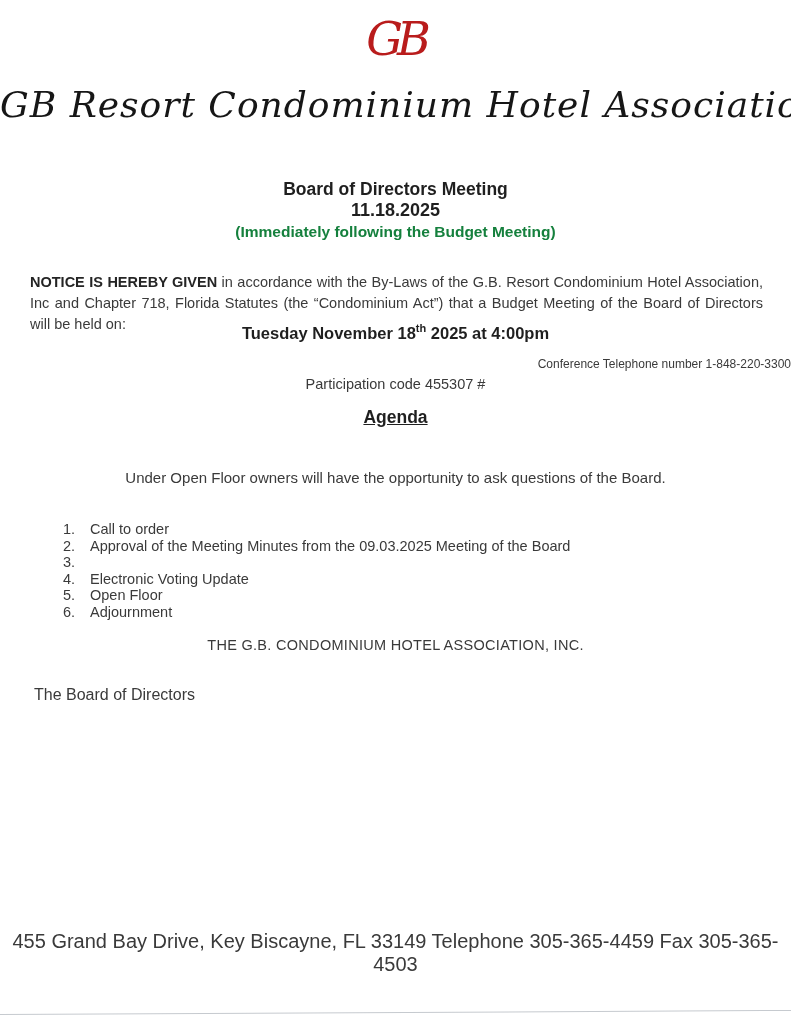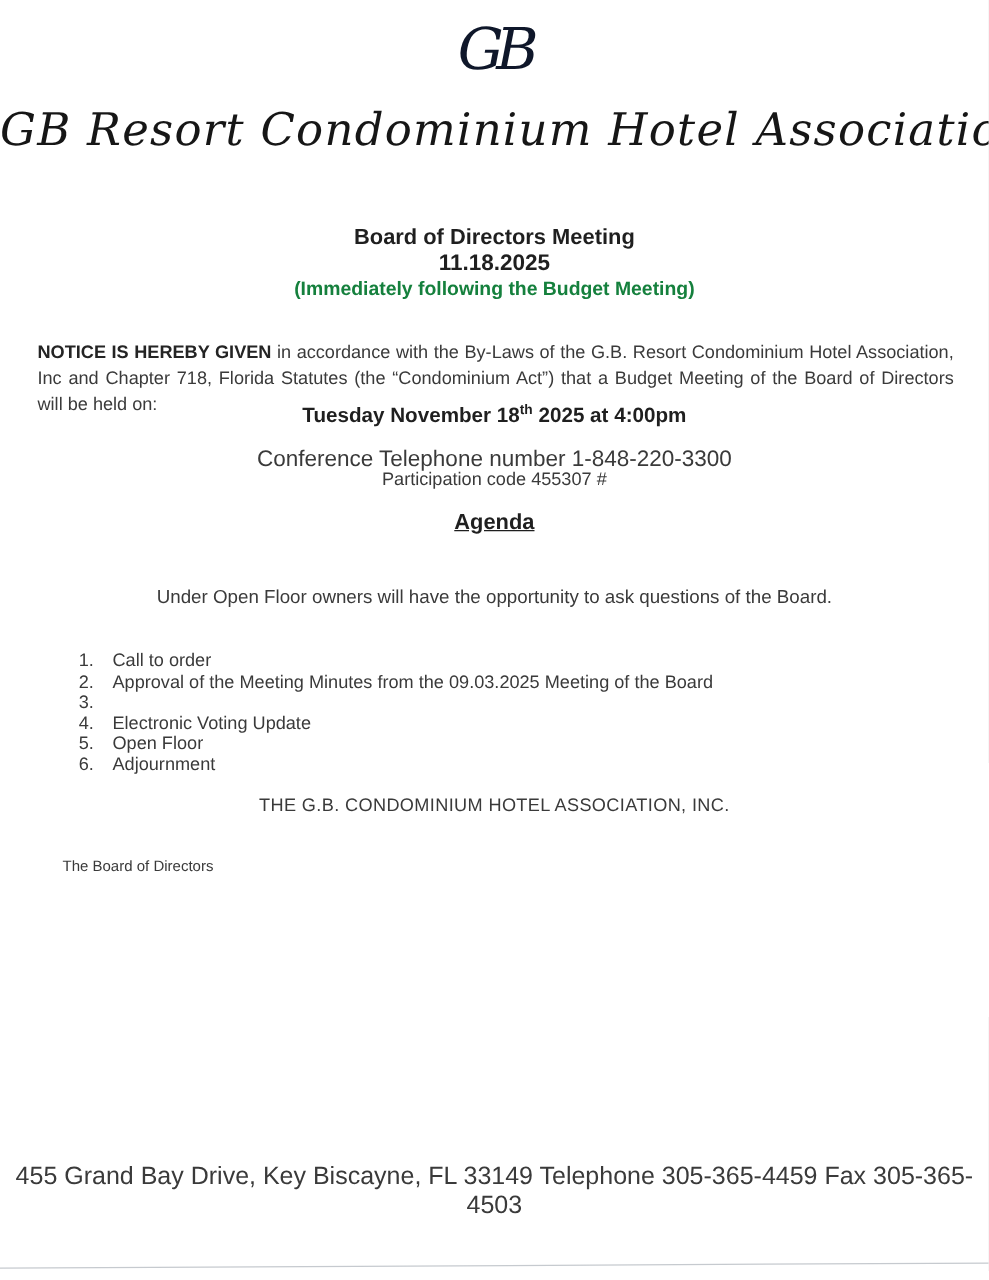--- a/index.html
+++ b/index.html
@@ -19,21 +19,21 @@
   }
   .abs { position: absolute; left: 0; right: 0; }
   .center { text-align: center; }
 
   .logo {
     top: 12px;
     font-family: "DejaVu Serif", serif;
     font-style: italic;
     font-size: 46px;
     letter-spacing: -6px;
-    color: #0f172a;
+    color: #b91c1c;
   }
   .org-title {
     top: 84px;
     font-family: "DejaVu Serif", serif;
     font-style: italic;
     font-size: 36px;
     letter-spacing: 1px;
     color: #161616;
     white-space: nowrap;
   }
@@ -47,21 +47,21 @@
     font-size: 14.5px;
     line-height: 21px;
     text-align: justify;
     color: #3a3a3a;
   }
   .notice .lead { font-weight: bold; color: #242424; }
 
   .when { top: 322px; font-size: 16.5px; font-weight: bold; color: #1f1f1f; }
   .when sup { font-size: 11px; }
 
-  .conf-phone { top: 357px; font-size: 18px; }
+  .conf-phone { top: 357px; font-size: 12px; text-align: right; }
   .conf-code  { top: 376px; font-size: 14.5px; }
 
   .agenda-head {
     top: 407px;
     font-size: 17.5px;
     font-weight: bold;
     color: #1f1f1f;
   }
   .agenda-head span { text-decoration: underline; }
 
@@ -74,21 +74,21 @@
   }
   .agenda-item {
     display: flex;
     font-size: 14.5px;
     line-height: 16.6px;
     white-space: nowrap;
   }
   .agenda-item .num { width: 27px; flex: 0 0 27px; }
 
   .closing-org { top: 637px; font-size: 14.5px; letter-spacing: 0.3px; }
-  .signature   { top: 686px; left: 50px; right: auto; font-size: 12px; }
+  .signature   { top: 686px; left: 34px; right: auto; font-size: 16px; }
 
   .footer-address { top: 930px; font-size: 20px; }
   .footer-site    { top: 954px; font-size: 14px; }
   .footer-site a  {
     color: #3a3a3a;
     text-decoration: underline;
     cursor: pointer;
   }
 
   .scan-line {

